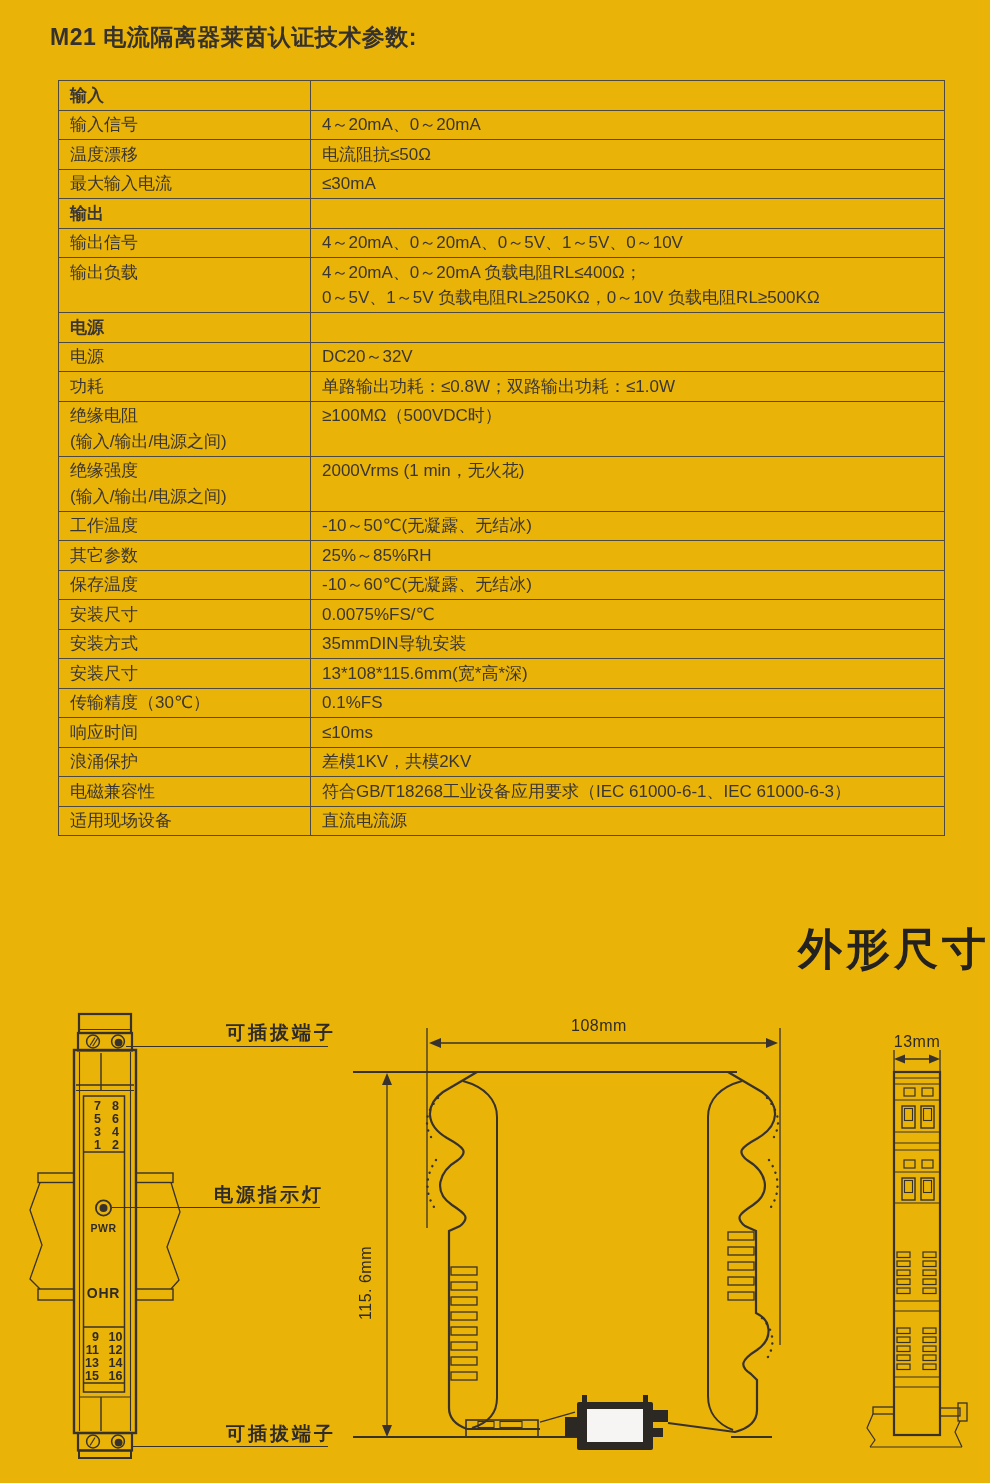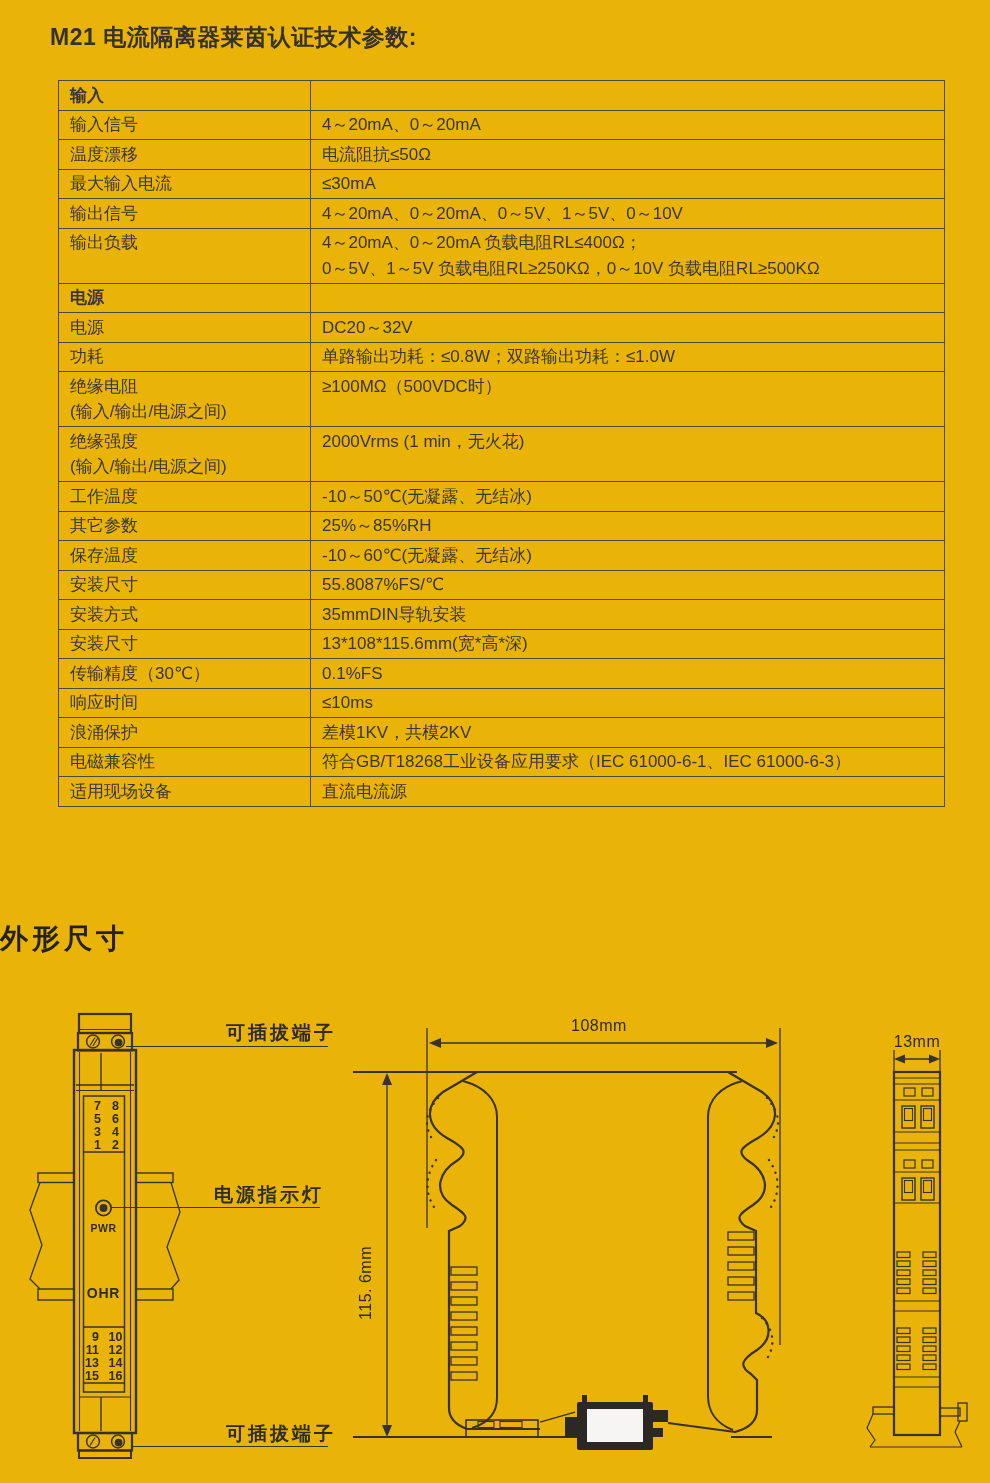--- a/index.html
+++ b/index.html
@@ -4,22 +4,22 @@
 <style>
   html,body{margin:0;padding:0;background:#f6f5f3;}
   .page{position:relative;width:990px;height:1483px;background:#eab308;overflow:hidden;
         font-family:"Liberation Sans","DejaVu Sans",sans-serif;color:#35312d;}
   .title{position:absolute;left:50px;top:22px;font-size:23px;font-weight:700;letter-spacing:.5px;}
   table.spec{position:absolute;left:58px;top:64px;width:887px;border-collapse:collapse;table-layout:fixed;margin-top:16px;}
   table.spec td{border:1.6px solid #4d4a46;font-size:17px;line-height:25.5px;
         padding:1.5px 11px;vertical-align:top;white-space:pre-line;color:#3a3633;}
   td.c1{width:229px;}
   tr.section td{font-weight:700;}
-  .outline-heading{position:absolute;left:0;top:920px;width:990px;text-align:left;
-        font-size:28px;font-weight:700;letter-spacing:4px;color:#242220;}
+  .outline-heading{position:absolute;left:0;top:920px;width:990px;text-align:right;
+        font-size:44px;font-weight:700;letter-spacing:4px;color:#242220;}
   svg.diagram{position:absolute;left:0;top:1000px;}
   svg .ln{stroke:#37322e;fill:none;}
   svg text{fill:#2f2b28;stroke:none;font-family:"Liberation Sans","DejaVu Sans",sans-serif;}
   svg .callout{font-size:19px;font-weight:600;letter-spacing:3px;}
   svg .dim{font-size:16px;letter-spacing:.5px;}
   svg .pin{font-size:12.5px;font-weight:700;}
   svg .dots{stroke:#37322e;fill:none;stroke-width:2.4;stroke-linecap:round;stroke-dasharray:.1 7;}
 </style>
 </head>
 <body>
@@ -39,20 +39,24 @@
           <td>4～20mA、0～20mA</td>
         </tr>
       <tr>
           <td class="c1">温度漂移</td>
           <td>电流阻抗≤50Ω</td>
         </tr>
       <tr>
           <td class="c1">最大输入电流</td>
           <td>≤30mA</td>
         </tr>
+      <tr class="section">
+          <td class="c1">输出</td>
+          <td></td>
+        </tr>
       <tr>
           <td class="c1">输出信号</td>
           <td>4～20mA、0～20mA、0～5V、1～5V、0～10V</td>
         </tr>
       <tr>
           <td class="c1">输出负载</td>
           <td>4～20mA、0～20mA 负载电阻RL≤400Ω；
 0～5V、1～5V 负载电阻RL≥250KΩ，0～10V 负载电阻RL≥500KΩ</td>
         </tr>
       <tr class="section">
@@ -84,21 +88,21 @@
       <tr>
           <td class="c1">其它参数</td>
           <td>25%～85%RH</td>
         </tr>
       <tr>
           <td class="c1">保存温度</td>
           <td>-10～60℃(无凝露、无结冰)</td>
         </tr>
       <tr>
           <td class="c1">安装尺寸</td>
-          <td>55.8087%FS/℃</td>
+          <td>0.0075%FS/℃</td>
         </tr>
       <tr>
           <td class="c1">安装方式</td>
           <td>35mmDIN导轨安装</td>
         </tr>
       <tr>
           <td class="c1">安装尺寸</td>
           <td>13*108*115.6mm(宽*高*深)</td>
         </tr>
       <tr>

